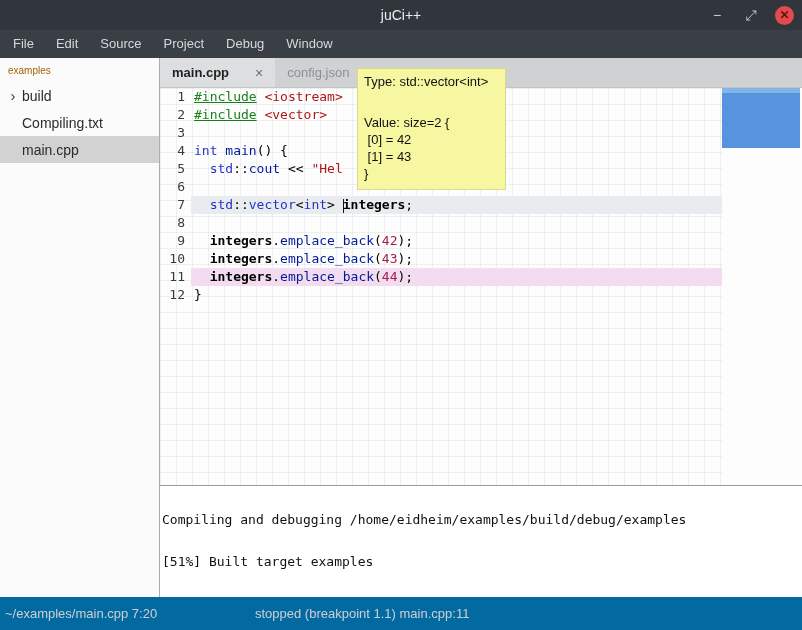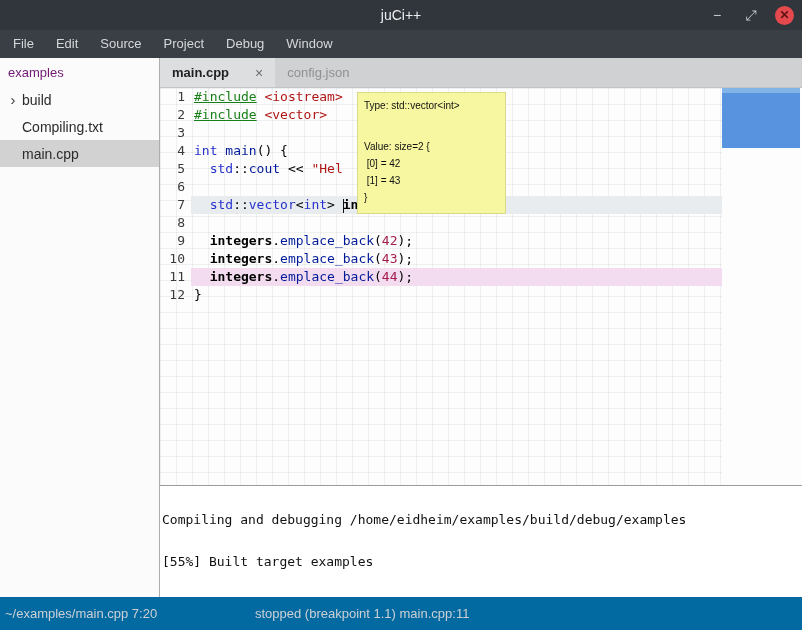--- a/index.html
+++ b/index.html
@@ -14,21 +14,21 @@
   .win-controls{position:absolute;right:8px;top:0;height:30px;display:flex;align-items:center;gap:14px;}
   .wc{width:20px;height:20px;display:flex;align-items:center;justify-content:center;color:#c9cdd2;font-size:14px;cursor:default;}
   .wc-close{background:#e4494e;border-radius:50%;width:19px;height:19px;color:#5e1315;font-size:12px;font-weight:bold;}
   
   .menubar{height:28px;background:#3a3e45;display:flex;align-items:center;padding-left:2px;}
   .menu-item{color:#d5d8db;font-size:13px;padding:0 11px;line-height:28px;}
   
   .main{position:absolute;top:58px;left:0;right:0;bottom:33px;display:flex;}
   
   .sidebar{width:160px;min-width:160px;background:#fbfbfb;border-right:1px solid #adadad;box-sizing:border-box;}
-  .side-header{color:#701a75;font-size:13px;padding:7px 8px 6px 8px;}
+  .side-header{color:#a16207;font-size:10px;padding:7px 8px 6px 8px;}
   .tree-item{height:27px;display:flex;align-items:center;font-size:14px;color:#2b2b2b;}
   .tree-item .expander{width:14px;margin-left:6px;font-size:15px;color:#3a3a3a;display:inline-block;text-align:center;}
   .tree-item .t-label{margin-left:2px;}
   .tree-item.leaf .t-label{margin-left:22px;}
   .tree-item.selected{background:#d2d2d2;}
   
   .rightcol{flex:1;display:flex;flex-direction:column;min-width:0;}
   .tabbar{height:30px;background:#cfd1d2;display:flex;align-items:stretch;border-bottom:1px solid #c2c4c5;box-sizing:border-box;}
   .tab{display:flex;align-items:center;padding:0 12px;font-size:13px;}
   .tab.active{background:#dcdedf;color:#1f1f1f;font-weight:bold;}
@@ -62,22 +62,22 @@
     font-family:"DejaVu Sans Mono","Liberation Mono",monospace;font-size:13px;color:#111;
     padding:1px 0 0 2px;overflow:hidden;}
   .out-line{height:18px;line-height:18px;white-space:pre;margin-top:24px;}
   
   .statusbar{position:absolute;left:0;right:0;bottom:0;height:33px;background:#0369a1;
     color:#ccd0d4;font-size:13px;}
   .sb-left{position:absolute;left:5px;top:0;line-height:33px;}
   .sb-center{position:absolute;left:255px;top:0;line-height:33px;}
   
   .tooltip{position:absolute;left:357px;top:68px;width:149px;box-sizing:border-box;
-    background:#f7f7a1;border:1px solid #d9d98a;z-index:20;font-size:10px;color:#111;
-    padding:5px 6px 7px 6px;margin-top:24px;}
+    background:#f7f7a1;border:1px solid #d9d98a;z-index:20;font-size:13px;color:#111;
+    padding:5px 6px 7px 6px;}
   .tt-type{line-height:16px;white-space:pre;}
   .tt-gap{height:24px;}
   .tt-line{line-height:17px;white-space:pre;}
 </style>
 </head>
 <body>
 
 <div class="titlebar">
   <div class="win-title">juCi++</div>
   <div class="win-controls">
@@ -173,21 +173,21 @@
           <div class="ed-line">
             <span class="ln">12</span>
             <span class="lc"><span class="tk-pl">}</span></span>
           </div>
         </div>
       <div class="minimap"></div>
     </div>
 
     <div class="output">
         <div class="out-line">Compiling and debugging /home/eidheim/examples/build/debug/examples</div>
-        <div class="out-line">[55%] Built target examples</div>
+        <div class="out-line">[51%] Built target examples</div>
         <div class="out-line">Hello World</div>
       </div>
   </div>
 </div>
 
 <div class="statusbar">
   <div class="sb-left">~/examples/main.cpp 7:20</div>
   <div class="sb-center">stopped (breakpoint 1.1) main.cpp:11</div>
 </div>
 

